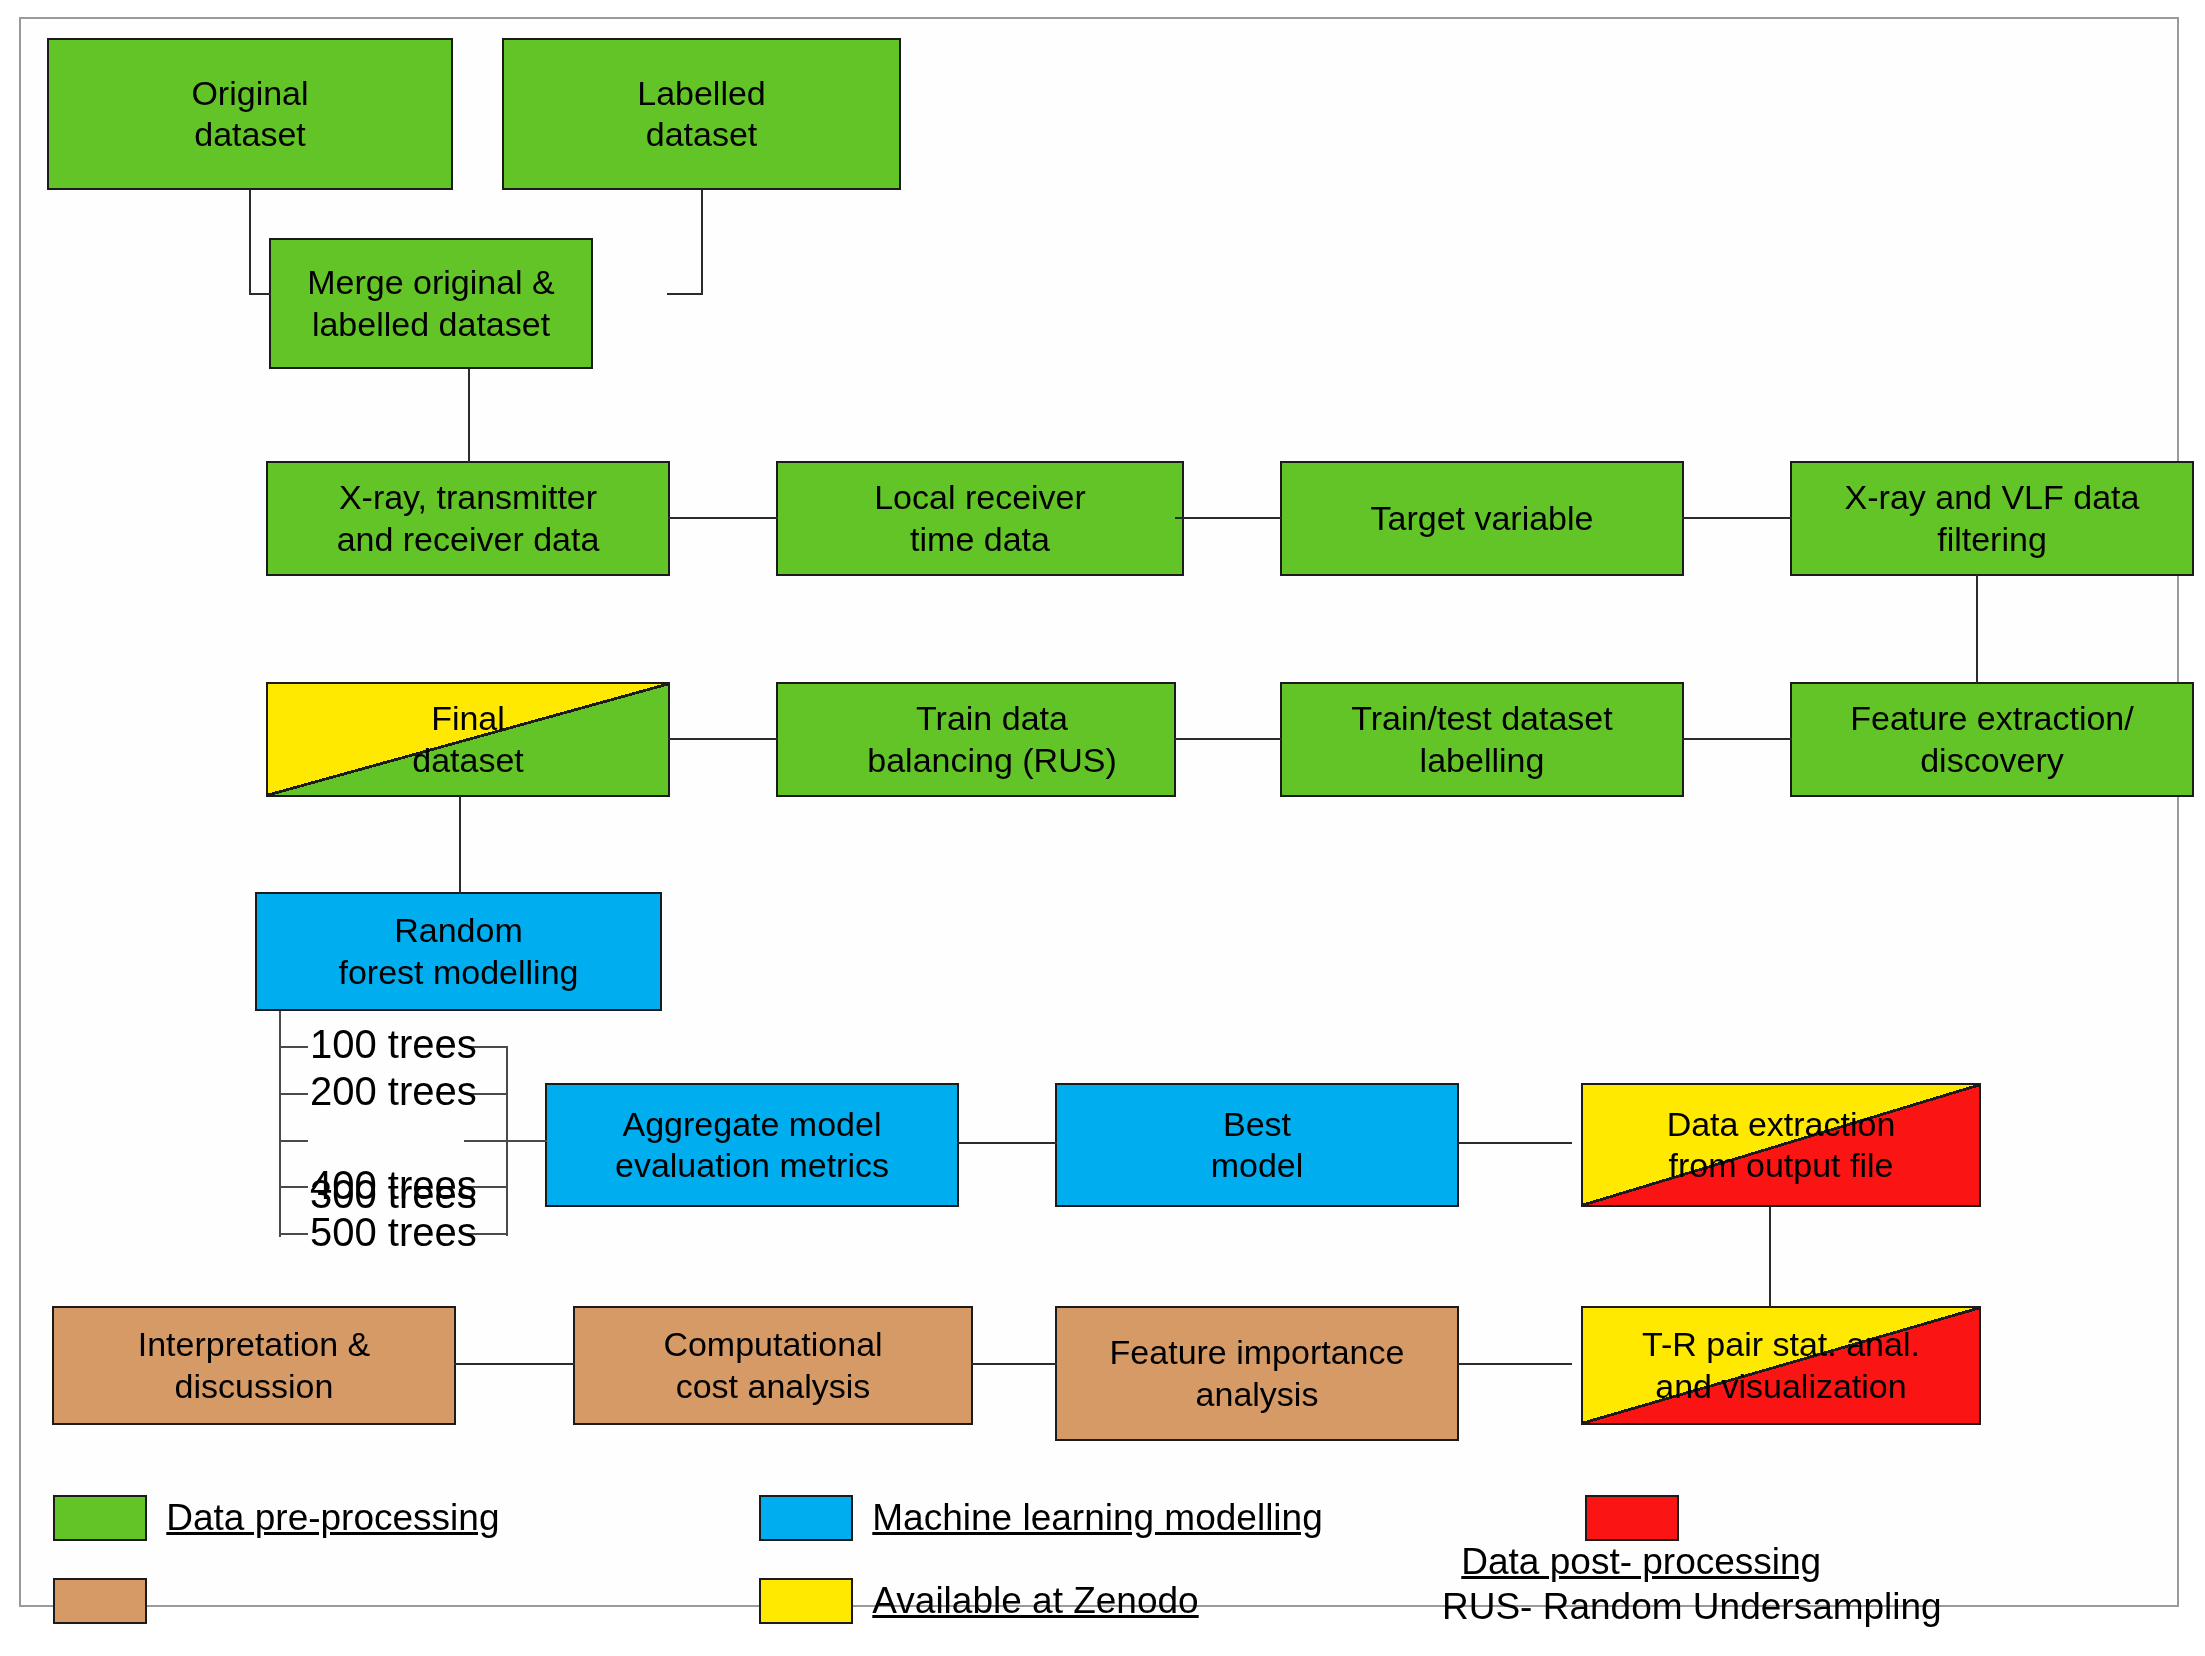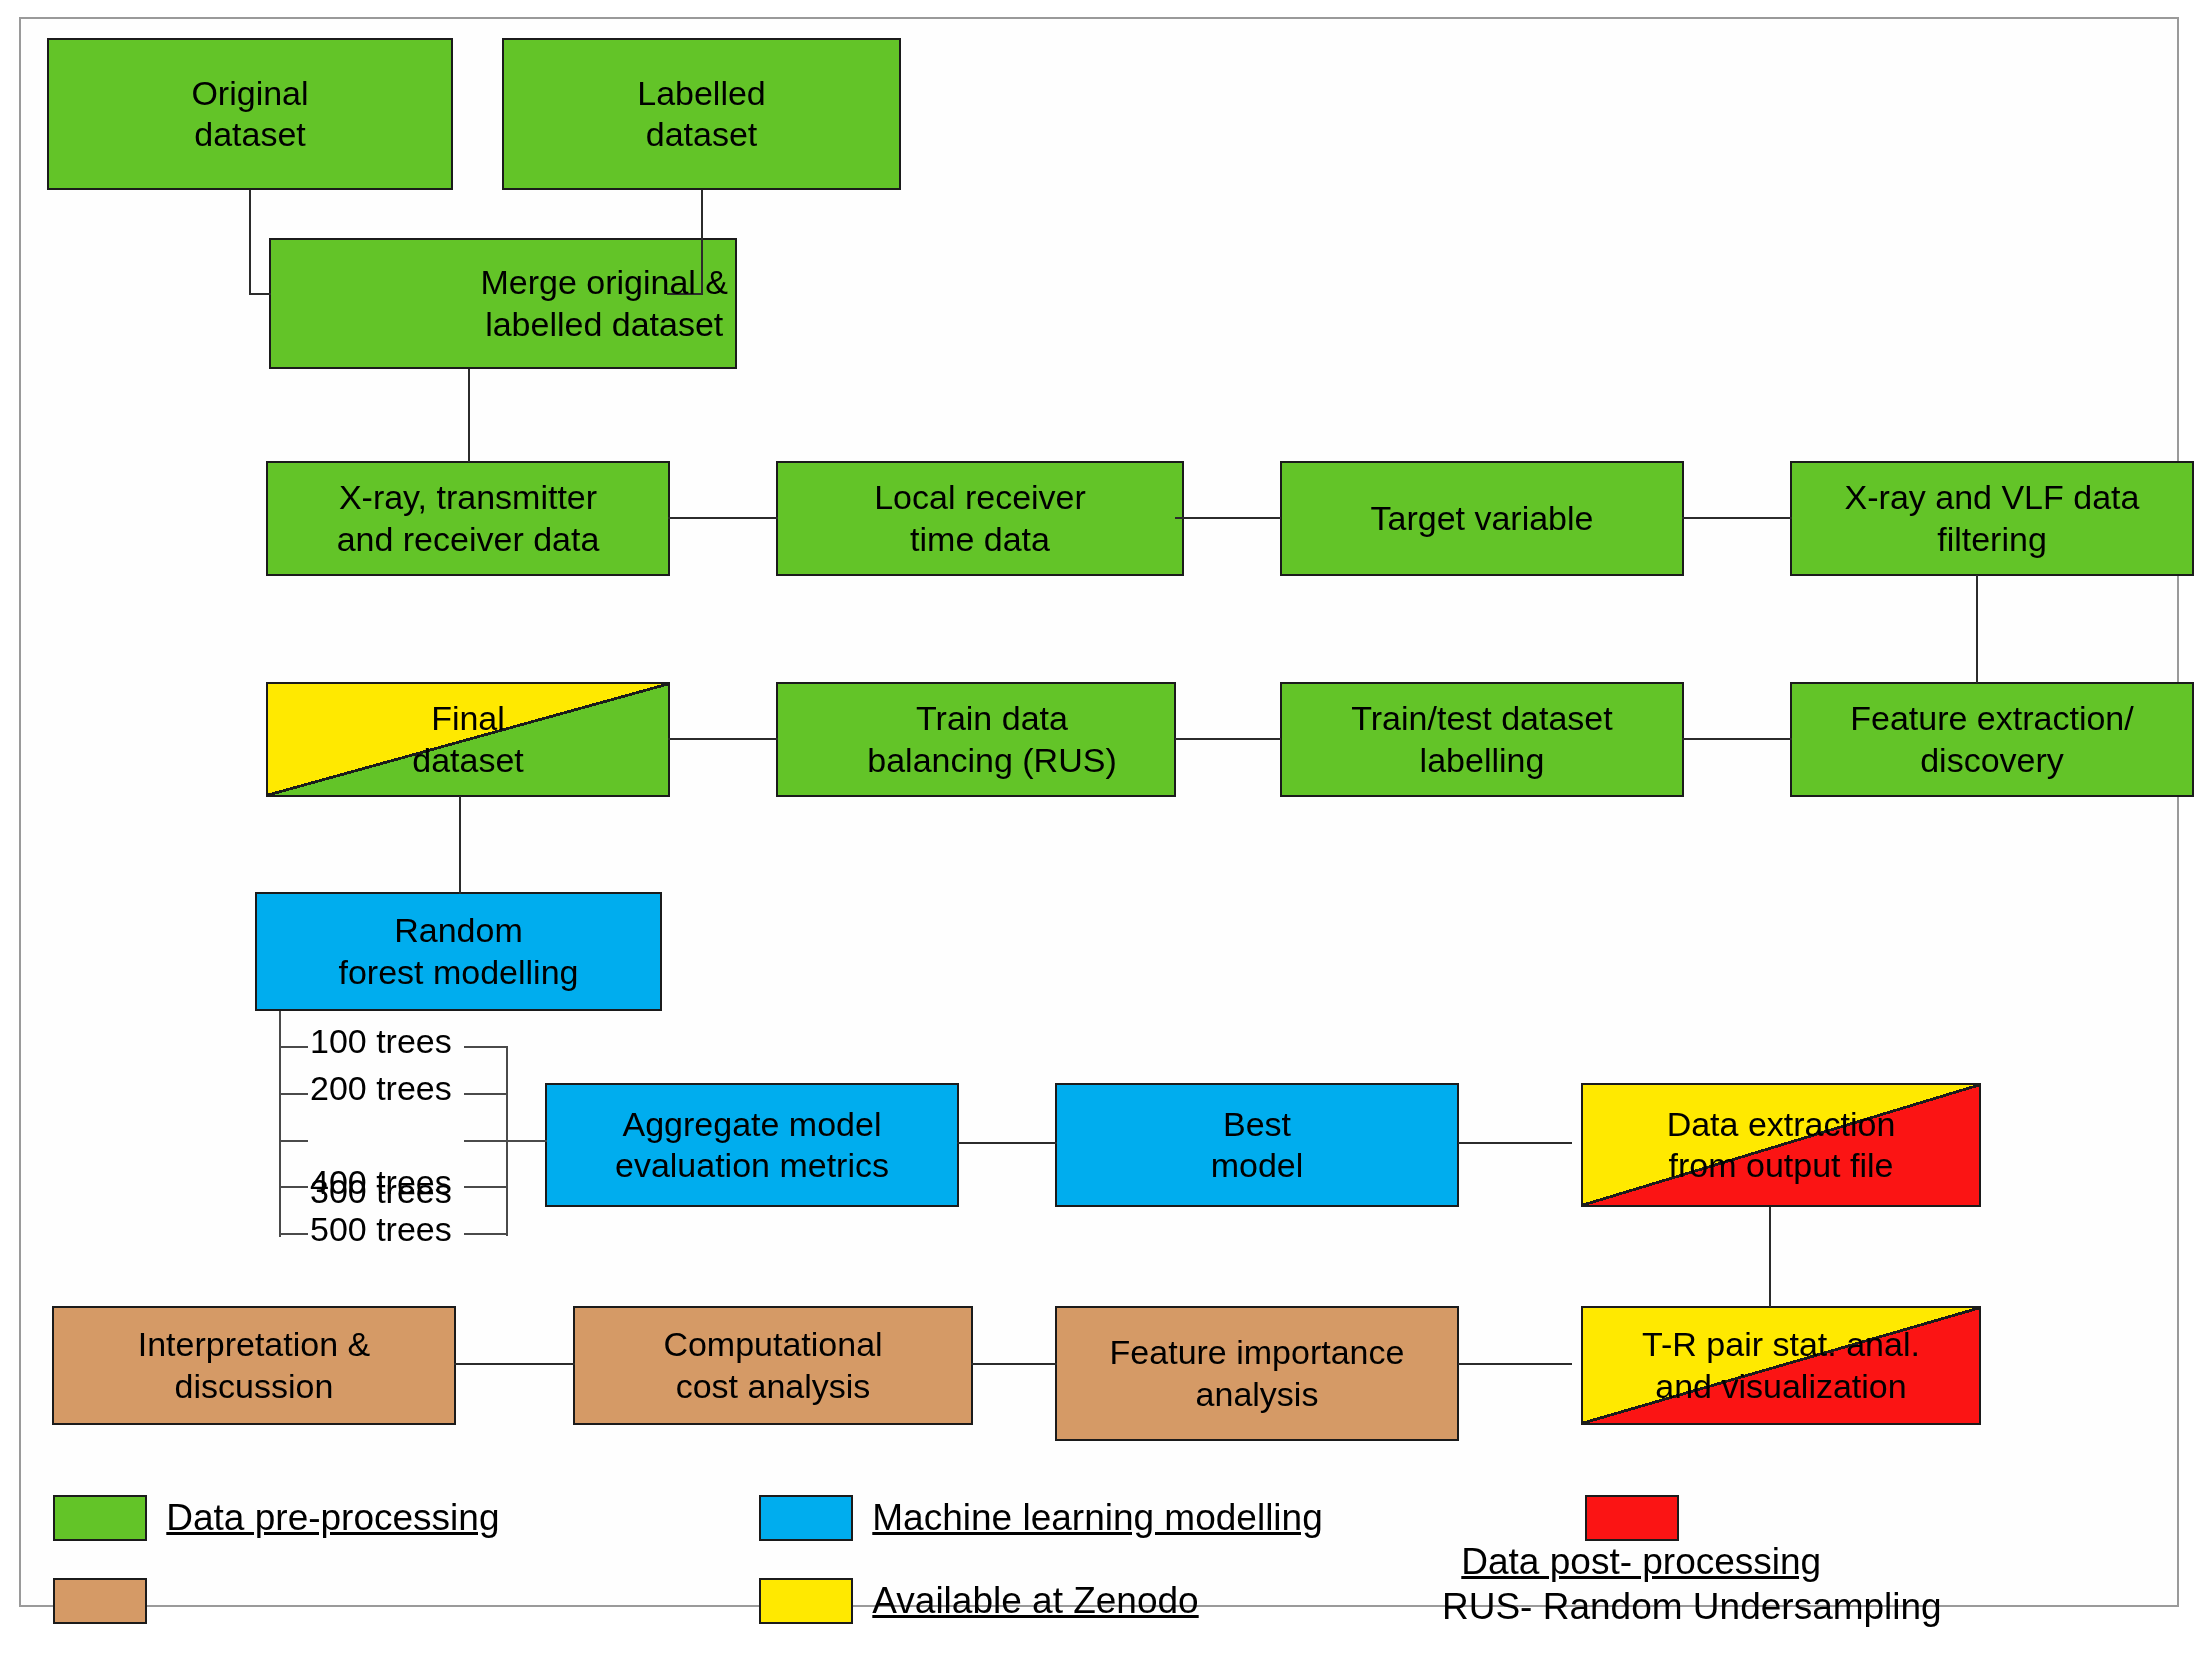--- a/index.html
+++ b/index.html
@@ -13,21 +13,21 @@
 
   .green{background:#63c428;}
   .blue{background:#00adee;}
   .brown{background:#d59a66;}
   .red{background:#fb1414;margin-left:12px;}
 
   .conn{position:absolute;background:#2b2b2b;z-index:1;}
   .h{height:2.1px;}
   .v{width:2.1px;}
 
-  .tree-label{position:absolute;font-size:34px;color:#000;white-space:nowrap;z-index:2;}
+  .tree-label{position:absolute;font-size:40px;color:#000;white-space:nowrap;z-index:2;}
 
   #legend{position:absolute;left:0;top:1462px;width:2180px;height:179px;}
   .lg-item{position:absolute;display:flex;align-items:center;text-decoration:underline;}
   .sw{width:94px;height:46px;border:2.8px solid #1b1b1b;box-sizing:border-box;}
   .lg-txt{font-size:37px;color:#000;margin-left:19.3px;white-space:nowrap;}
   .lg-note{position:absolute;font-size:37px;color:#000;white-space:nowrap;}
 </style>
 </head>
 <body>
 
@@ -74,21 +74,21 @@
 
   <div id="nodes">
       <div class="node green" style="left: 47px; top: 38px; width: 406px; height: 152px;">
         <span class="lbl">Original
 dataset</span>
       </div>
       <div class="node green" style="left: 502px; top: 38px; width: 399px; height: 152px;">
         <span class="lbl">Labelled
 dataset</span>
       </div>
-      <div class="node green" style="left: 269px; top: 238px; width: 468px; height: 131px; justify-content: flex-end;">
+      <div class="node green" style="left: 269px; top: 238px; width: 324px; height: 131px;">
         <span class="lbl">Merge original &amp;
 labelled dataset</span>
       </div>
       <div class="node green" style="left: 266px; top: 461px; width: 404px; height: 115px;">
         <span class="lbl">X-ray, transmitter
 and receiver data</span>
       </div>
       <div class="node green" style="left: 776px; top: 461px; width: 408px; height: 115px;">
         <span class="lbl">Local receiver
 time data</span>

